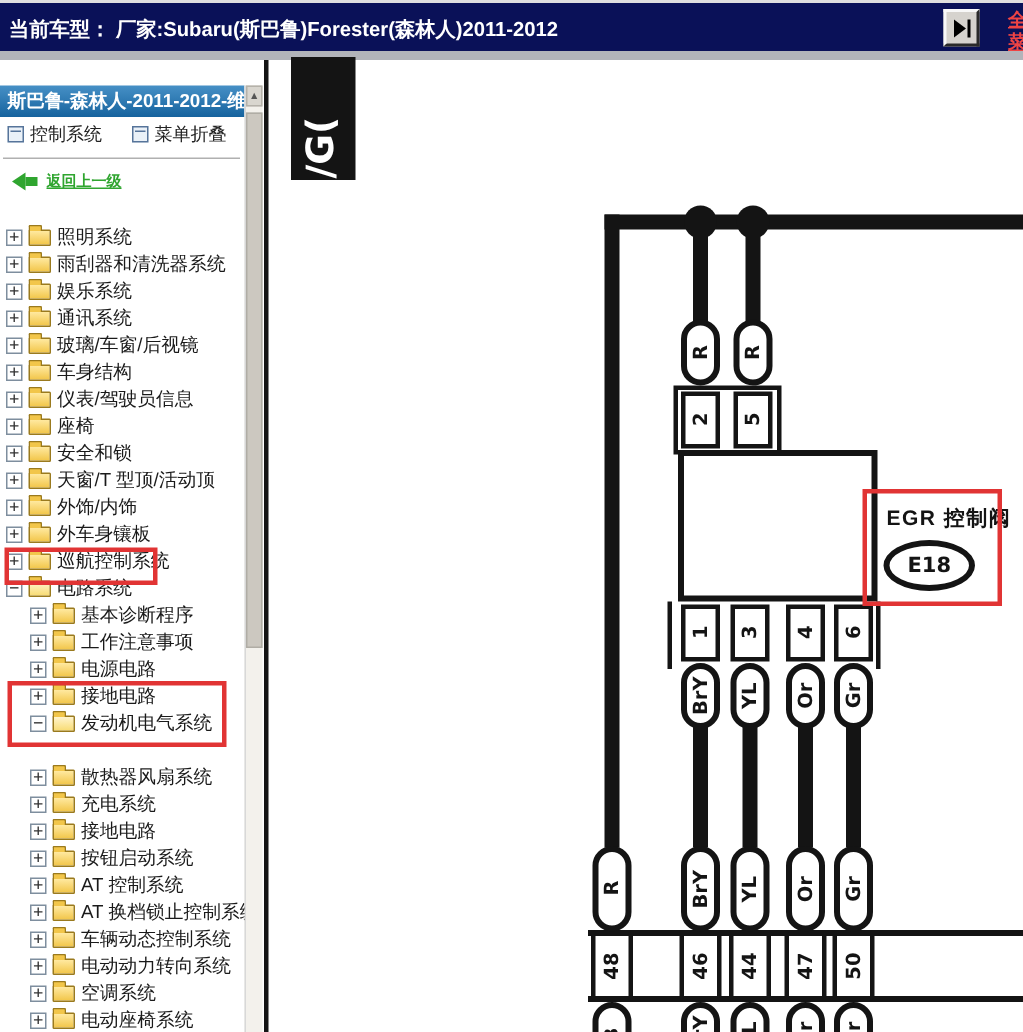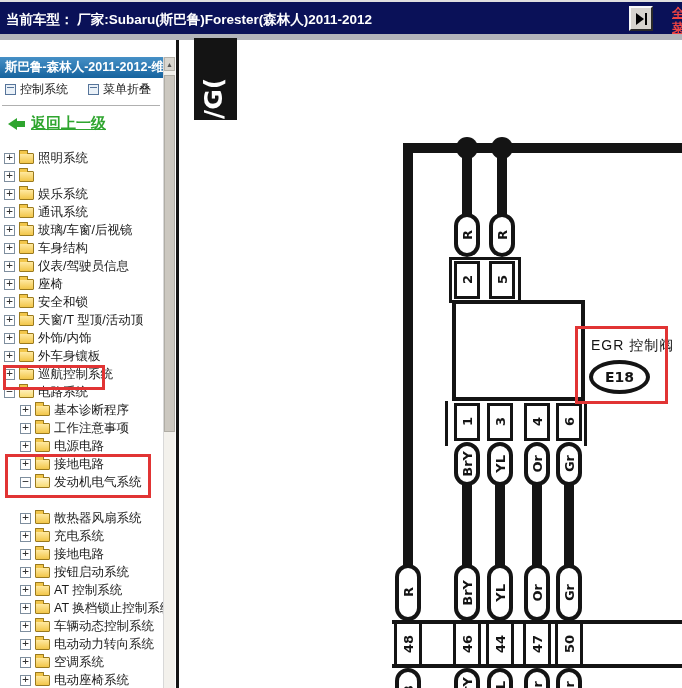--- a/index.html
+++ b/index.html
@@ -26,21 +26,21 @@
   #sb-thumb{position:absolute;left:0;top:18px;width:11px;height:357px;background:#ccc8c0;border:1px solid #b0ada5}
   .sb-tool{position:absolute;top:26px;display:flex;align-items:center;gap:4px;font-size:12px;color:#222;cursor:pointer;white-space:nowrap}
   #menu-expand{left:5px} #menu-collapse{left:88px}
   .winicon{width:11px;height:11px;border:1px solid #56749a;background:#eaf1f8;position:relative}
   .winicon::before{content:"";position:absolute;left:1px;right:1px;top:2px;height:1px;background:#56749a}
   #sb-sep{position:absolute;left:2px;top:50px;width:158px;border-top:1px solid #b0b0b0}
   #back-row{position:absolute;left:8px;top:59px;display:flex;align-items:center;gap:6px;cursor:pointer}
   .garrow{display:flex;align-items:center}
   .garrow .head{width:0;height:0;border-top:6px solid transparent;border-bottom:6px solid transparent;border-right:9px solid #2fa52f}
   .garrow .shaft{width:8px;height:6px;background:#2fa52f}
-  #back-link{color:#2fa52f;font-size:15px;font-weight:bold;text-decoration:underline}
+  #back-link{color:#2fa52f;font-size:10px;font-weight:bold;text-decoration:underline}
   #current-row{position:absolute;left:4px;top:78px;display:flex;align-items:center;gap:5px;width:158px;overflow:hidden}
   .pcicon{width:13px;height:12px;position:relative;flex:0 0 auto}
   .pcicon .scr{width:13px;height:9px;border:2px solid #3a4a8a;background:#9cc4ee}
   .pcicon .std{width:7px;height:2px;background:#3a4a8a;margin:0 auto}
   #current-path{color:#1133cc;font-size:12.5px;font-weight:bold;white-space:nowrap}
   #tree{position:absolute;left:0;top:94px;width:163px;height:554px;overflow:hidden}
   .trow{position:absolute;left:0;width:163px;height:18px;display:flex;align-items:center;gap:4px;font-size:12.5px;color:#1a1a1a;white-space:nowrap;cursor:pointer}
   .ebox{width:11px;height:11px;border:1px solid #7e8e9e;background:#fff;font-size:11px;line-height:8px;text-align:center;color:#333;flex:0 0 auto;font-family:"DejaVu Sans Mono",monospace}
   .folder{width:15px;height:11px;background:linear-gradient(#ffe9a0,#f2c64a);border:1px solid #9a7a1e;border-radius:1px;position:relative;flex:0 0 auto}
   .folder::before{content:"";position:absolute;left:-1px;top:-4px;width:7px;height:3px;background:#f2c64a;border:1px solid #9a7a1e;border-bottom:none;border-radius:1px 1px 0 0}
@@ -67,21 +67,21 @@
   .cell .vtext{font-size:13px;color:#141414}
   #toppin-box{position:absolute;left:449px;top:257px;width:72px;height:46px;border:3px solid #141414;background:#fff}
   #comp-box{position:absolute;left:452px;top:300px;width:133px;height:101px;border:4px solid #141414;background:#fff}
   #bracket-l{left:445px;top:401px;width:3px;height:45px}
   #bracket-r{left:584px;top:401px;width:3px;height:45px}
   #conn-top{left:392px;top:620px;width:290px;height:4px}
   #conn-bot{left:392px;top:664px;width:290px;height:4px}
   .wall{position:absolute;width:3px;height:40px;top:624px;background:#141414}
   .ecu-pin{position:absolute;top:625px;height:38px;width:20px;display:flex;align-items:center;justify-content:center}
   .ecu-pin .vtext{font-size:13px;color:#141414}
-  #egr-label{position:absolute;left:591px;top:337px;font-size:14px;font-weight:normal;color:#141414;white-space:nowrap;letter-spacing:1px}
+  #egr-label{position:absolute;left:591px;top:337px;font-size:14px;font-weight:bold;color:#141414;white-space:nowrap;letter-spacing:1px}
   #e18{position:absolute;left:589px;top:360px;width:61px;height:34px;border:4px solid #141414;border-radius:50%;background:#fff;display:flex;align-items:center;justify-content:center;font-size:14px;font-weight:bold;color:#141414;font-family:"DejaVu Sans",sans-serif}
   #dg-red{left:575px;top:326px;width:93px;height:78px}
 </style>
 </head>
 <body>
 
 <div class="abs" id="titlebar">
   <div class="tb-text">
     <span>当前车型：</span>
     <span>厂家:Subaru(斯巴鲁)Forester(森林人)2011-2012</span>
@@ -119,20 +119,21 @@
   </div>
   <div id="tree">
       <div class="trow" style="top: 0px; padding-left: 4px;">
         <span class="ebox">+</span>
         <span class="folder"></span>
         <span>照明系统</span>
       </div>
       <div class="trow" style="top: 18px; padding-left: 4px;">
         <span class="ebox">+</span>
         <span class="folder"></span>
+        <span>雨刮器和清洗器系统</span>
       </div>
       <div class="trow" style="top: 36px; padding-left: 4px;">
         <span class="ebox">+</span>
         <span class="folder"></span>
         <span>娱乐系统</span>
       </div>
       <div class="trow" style="top: 54px; padding-left: 4px;">
         <span class="ebox">+</span>
         <span class="folder"></span>
         <span>通讯系统</span>

